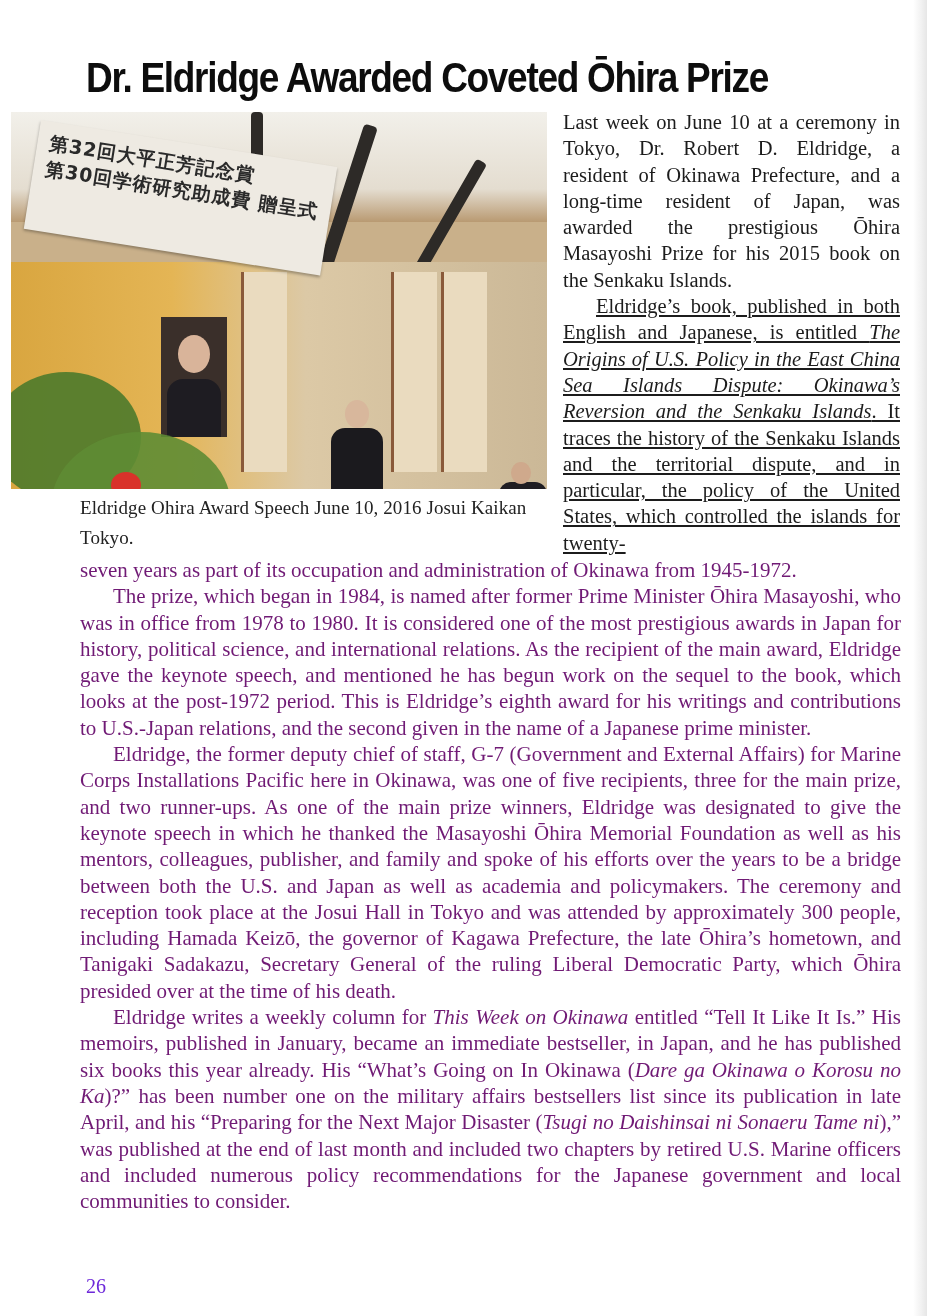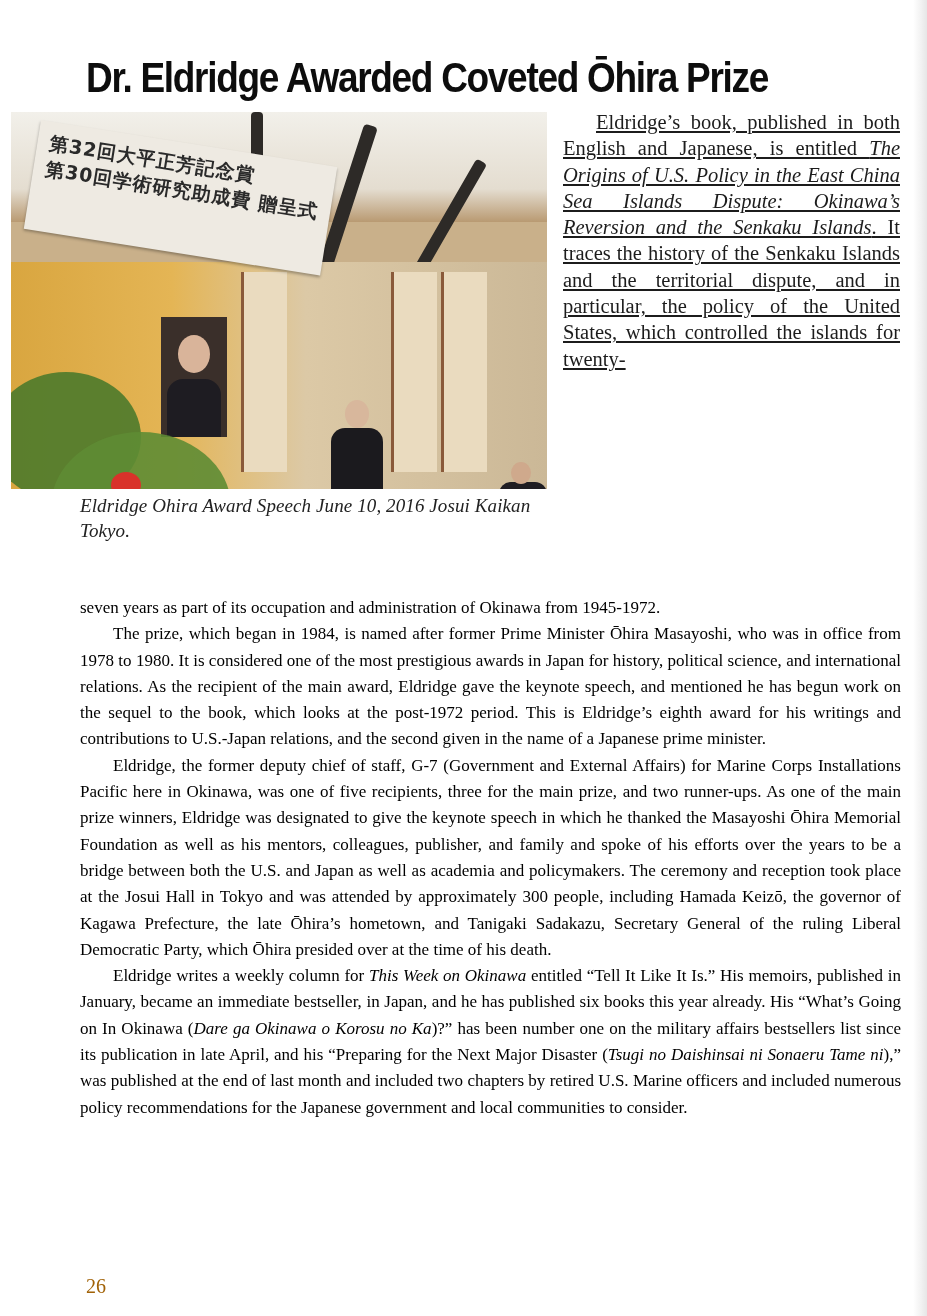--- a/index.html
+++ b/index.html
@@ -34,39 +34,39 @@
     .photo .portrait-suit { position:absolute; left:6px; top:62px; width:54px; height:58px; background:#1e1c22; border-radius:16px 16px 0 0; }
     .photo .speaker-head { position:absolute; left:334px; top:288px; width:24px; height:28px; border-radius:50%; background:#d8b79c; }
     .photo .speaker-body { position:absolute; left:320px; top:316px; width:52px; height:75px; background:#1b1a1e; border-radius:14px 14px 0 0; }
     .photo .seated { position:absolute; background:#1f1d22; border-radius:12px 12px 0 0; }
     .photo .seated-head { position:absolute; border-radius:50%; background:#cfa98c; }
     .photo .plant { position:absolute; border-radius:50%; }
     .photo .flower { position:absolute; border-radius:50%; }
 
     .caption {
       position: absolute; left: 80px; top: 493px; width: 470px;
-      font-style: italic; font-size: 19px; line-height: 25px; color: #222;
+      font-size: 19px; line-height: 30px; color: #222;
       letter-spacing: 0.1px;
     }
 
     .rightcol {
       position: absolute; left: 563px; top: 109px; width: 337px;
       font-size: 20.5px; line-height: 26.3px; text-align: justify; color: #1c1c1c;
     }
     .rightcol p { text-indent: 0; }
     .rightcol p.indent { text-indent: 33px; text-decoration: underline; }
 
     .fullcol {
       position: absolute; left: 80px; top: 557px; width: 821px;
-      font-size: 17px; line-height: 26.3px; text-align: justify; color: #000000; margin-top: 38px;
+      font-size: 21px; line-height: 26.3px; text-align: justify; color: #701a75;
     }
     .fullcol p.indent { text-indent: 33px; }
 
     .page-number {
-      position: absolute; left: 86px; top: 1275px; font-size: 20px; color: #a16207;
+      position: absolute; left: 86px; top: 1275px; font-size: 20px; color: #6d28d9;
     }
     .edge { position:absolute; right:0; top:0; width:14px; height:100%;
       background: linear-gradient(90deg,#ffffff 0%,#f1f1f1 60%,#e6e6e6 100%); }
   </style>
 </head>
 <body>
 
 <div class="edge"></div>
 
 <h1 class="headline">Dr. Eldridge Awarded Coveted Ōhira Prize</h1>
@@ -99,20 +99,21 @@
   <div class="plant" style="left:-20px;top:260px;width:150px;height:130px;background:#4d7a2b;opacity:0.9;"></div>
   <div class="plant" style="left:40px;top:320px;width:180px;height:150px;background:#5e8c34;opacity:0.9;"></div>
 
   <div class="flower" style="left:100px;top:360px;width:30px;height:26px;background:#d9322a;"></div>
 
 </div>
 
 <div class="caption">Eldridge Ohira Award Speech June 10, 2016 Josui Kaikan Tokyo.</div>
 
 <div class="rightcol">
+  <p>Last week on June 10 at a ceremony in Tokyo, Dr. Robert D. Eldridge, a resident of Okinawa Prefecture, and a long-time resident of Japan, was awarded the prestigious Ōhira Masayoshi Prize for his 2015 book on the Senkaku Islands.</p>
   <p class="indent"><span>Eldridge’s book, published in both English and Japanese, is entitled </span><i>The Origins of U.S. Policy in the East China Sea Islands Dispute: Okinawa’s Reversion and the Senkaku Islands</i><span>. It traces the history of the Senkaku Islands and the territorial dispute, and in particular, the policy of the United States, which controlled the islands for twenty-</span></p>
 </div>
 
 <div class="fullcol">
   <p>seven years as part of its occupation and administration of Okinawa from 1945-1972.</p>
   <p class="indent">The prize, which began in 1984, is named after former Prime Minister Ōhira Masayoshi, who was in office from 1978 to 1980. It is considered one of the most prestigious awards in Japan for history, political science, and international relations. As the recipient of the main award, Eldridge gave the keynote speech, and mentioned he has begun work on the sequel to the book, which looks at the post-1972 period. This is Eldridge’s eighth award for his writings and contributions to U.S.-Japan relations, and the second given in the name of a Japanese prime minister.</p>
   <p class="indent">Eldridge, the former deputy chief of staff, G-7 (Government and External Affairs) for Marine Corps Installations Pacific here in Okinawa, was one of five recipients, three for the main prize, and two runner-ups. As one of the main prize winners, Eldridge was designated to give the keynote speech in which he thanked the Masayoshi Ōhira Memorial Foundation as well as his mentors, colleagues, publisher, and family and spoke of his efforts over the years to be a bridge between both the U.S. and Japan as well as academia and policymakers. The ceremony and reception took place at the Josui Hall in Tokyo and was attended by approximately 300 people, including Hamada Keizō, the governor of Kagawa Prefecture, the late Ōhira’s hometown, and Tanigaki Sadakazu, Secretary General of the ruling Liberal Democratic Party, which Ōhira presided over at the time of his death.</p>
   <p class="indent"><span>Eldridge writes a weekly column for </span><i>This Week on Okinawa</i><span> entitled “Tell It Like It Is.” His memoirs, published in January, became an immediate bestseller, in Japan, and he has published six books this year already. His “What’s Going on In Okinawa (</span><i>Dare ga Okinawa o Korosu no Ka</i><span>)?” has been number one on the military affairs bestsellers list since its publication in late April, and his “Preparing for the Next Major Disaster (</span><i>Tsugi no Daishinsai ni Sonaeru Tame ni</i><span>),” was published at the end of last month and included two chapters by retired U.S. Marine officers and included numerous policy recommendations for the Japanese government and local communities to consider.</span></p>
 </div>
 

